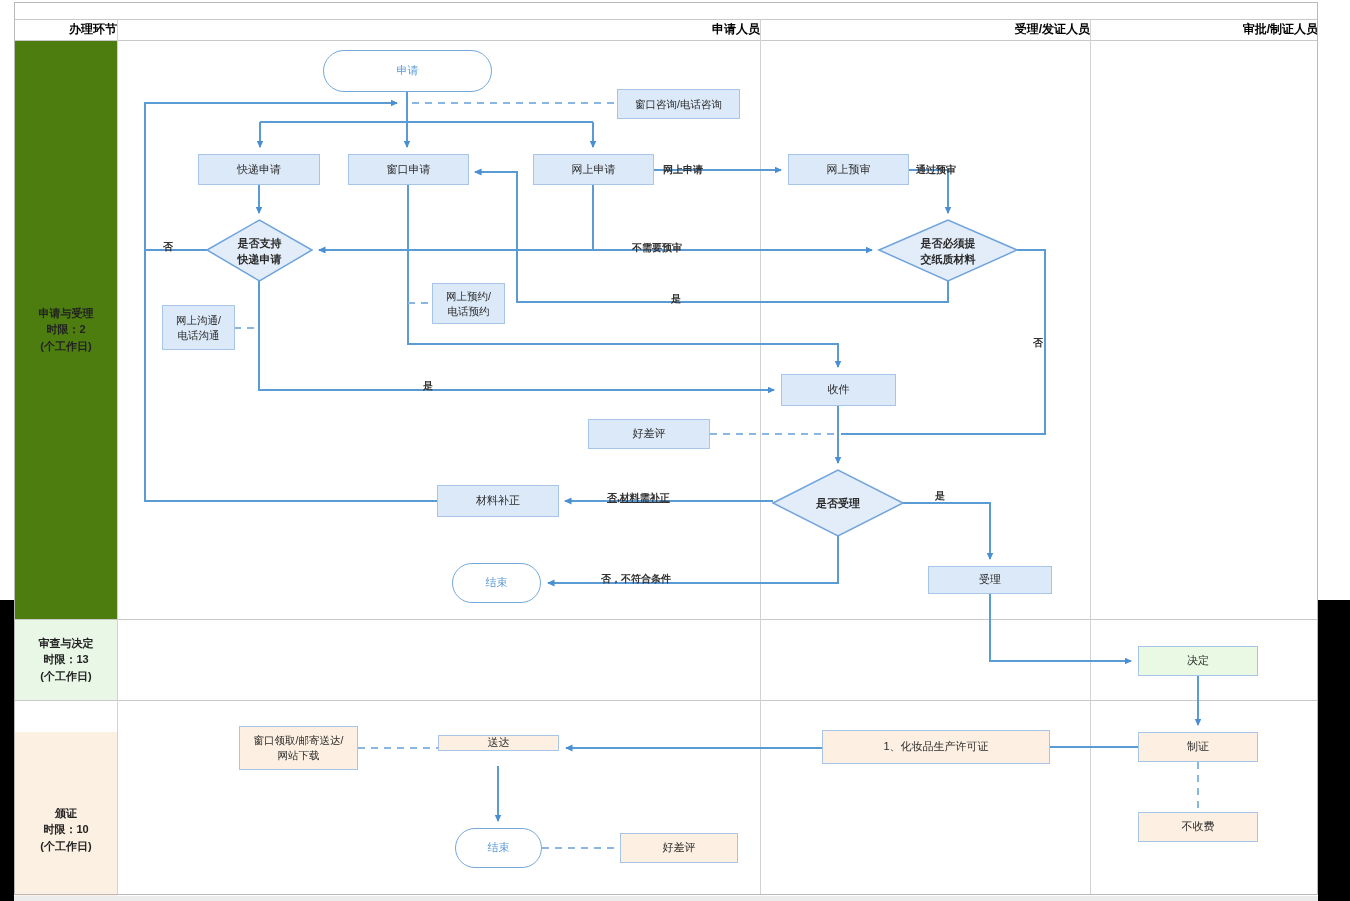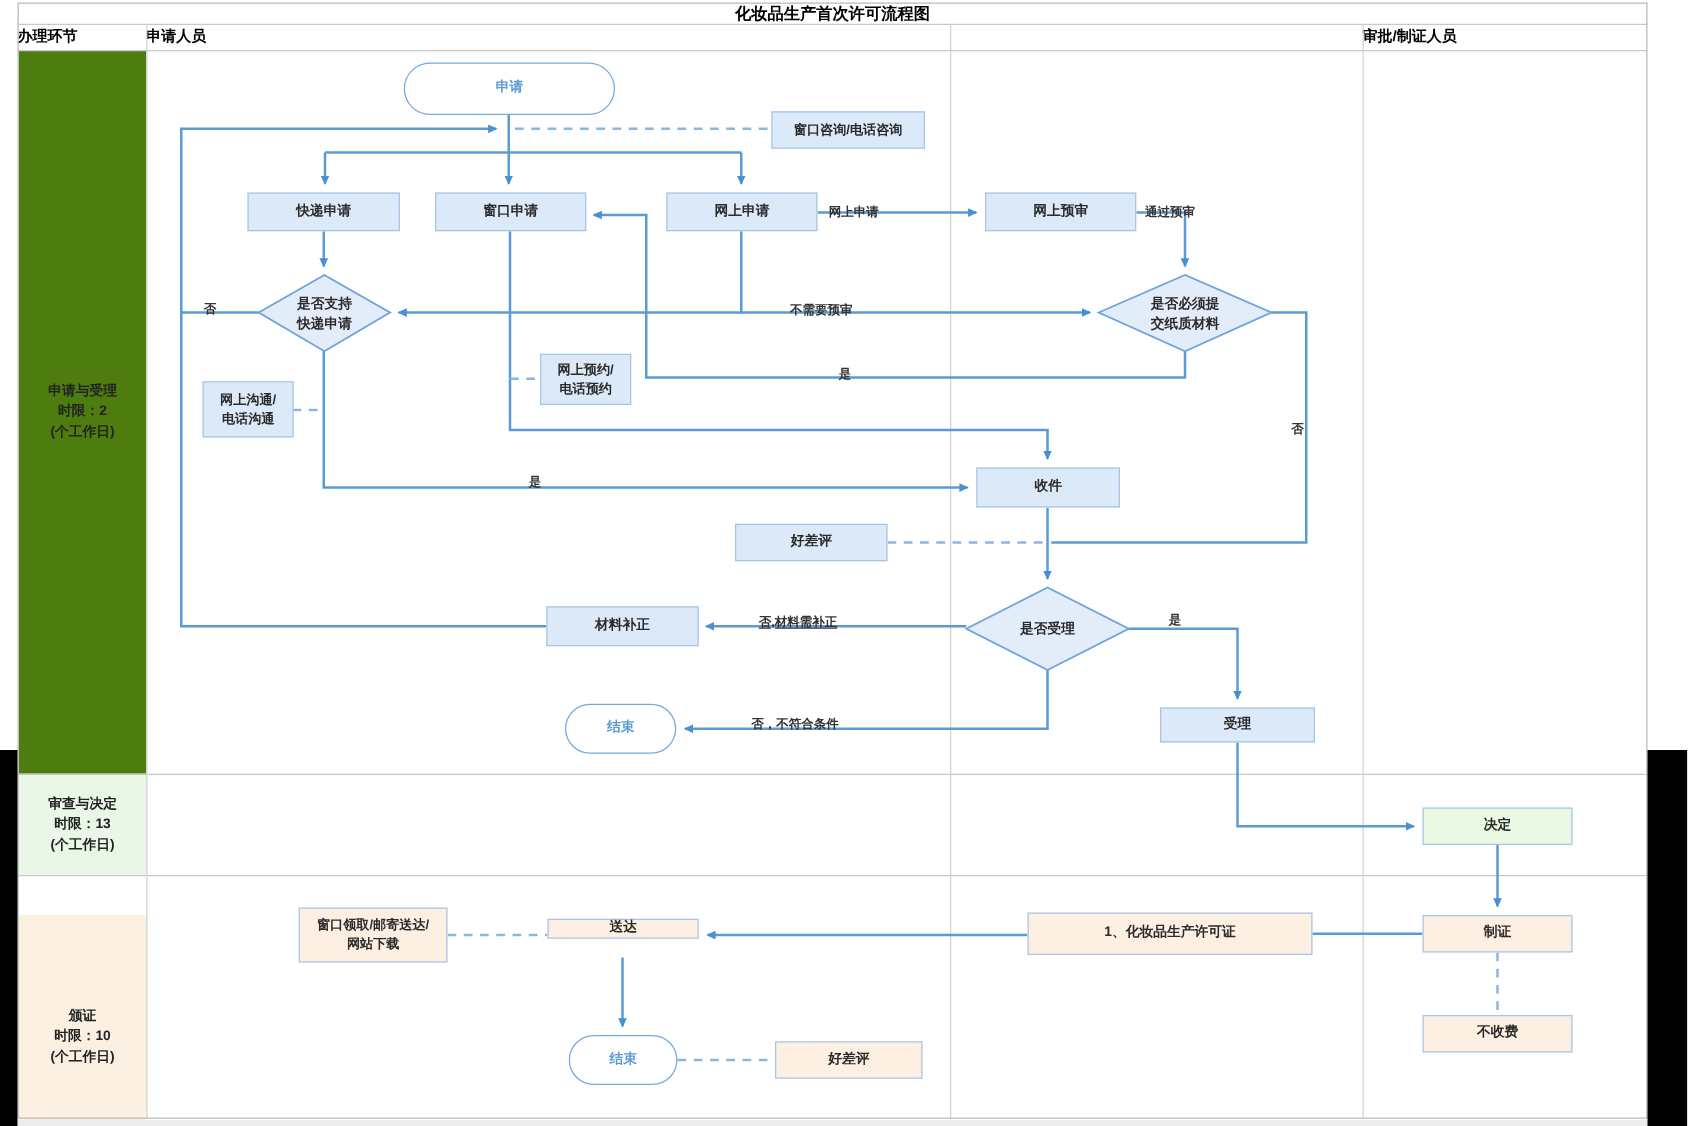--- a/index.html
+++ b/index.html
@@ -5,27 +5,27 @@
   html,body{margin:0;padding:0;background:#fff;}
   .stage{position:relative;width:1350px;height:901px;background:#ffffff;overflow:hidden;
          font-family:"Liberation Sans","DejaVu Sans",sans-serif;}
   .abs{position:absolute;box-sizing:border-box;}
   
   .tbl-border{border:1px solid #b9b9b9;}
   .hline{height:1px;background:#c9c9c9;}
   .vline{width:1px;background:#d2d2d2;}
   .title-cell{display:flex;align-items:center;justify-content:center;
               font-size:13px;font-weight:bold;color:#000;}
-  .head-cell{display:flex;align-items:center;justify-content:flex-start;
+  .head-cell{display:flex;align-items:center;justify-content:flex-end;
              font-size:12px;font-weight:bold;color:#000;}
   .row-label{display:flex;flex-direction:column;align-items:center;justify-content:center;
              font-size:11px;font-weight:bold;color:#222;line-height:1.5;text-align:center;}
   
   .node{position:absolute;display:flex;flex-direction:column;align-items:center;justify-content:center;
-        box-sizing:border-box;font-size:11px;font-weight:bold;color:#2b2b2b;
+        box-sizing:border-box;font-size:11px;font-weight:normal;color:#2b2b2b;
         text-align:right;line-height:1.4;white-space:nowrap;}
   .n-blue{background:#dce9f8;border:1px solid #a6c5e7;}
   .n-green{background:#e9f9e3;border:1px solid #a6c5e7;}
   .n-orange{background:#fdf0e2;border:1px solid #a6c5e7;}
   .n-terminal{background:#ffffff;border:1.5px solid #74a9dc;border-radius:21px;color:#5b9bd5;}
   .d-text{position:absolute;display:flex;flex-direction:column;align-items:center;justify-content:center;
           font-size:11px;font-weight:bold;color:#2b2b2b;line-height:1.5;text-align:center;pointer-events:none;}
   .edge-label{position:absolute;font-size:10px;font-weight:bold;color:#333;white-space:nowrap;}
   svg.wires{position:absolute;left:0;top:0;pointer-events:none;}
   .screen-edge{background:#000;}
@@ -45,28 +45,28 @@
     <span>审查与决定</span>
     <span>时限：13</span>
     <span>(个工作日)</span>
   </div>
   <div class="abs row-label" style="left:15px;top:732px;width:102px;height:195px;background:#fcf0e3;">
     <span>颁证</span>
     <span>时限：10</span>
     <span>(个工作日)</span>
   </div>
 
-  <div class="abs title-cell" style="left:14px;top:2px;width:1304px;height:17px;">
-      <span>化妆品生产首次许可流程图</span>
-    </div>
   <div class="abs head-cell" style="left:14px;top:19px;width:103px;height:21px;">
       <span>办理环节</span>
     </div>
   <div class="abs head-cell" style="left:117px;top:19px;width:643px;height:21px;">
       <span>申请人员</span>
+    </div>
+  <div class="abs head-cell" style="left:760px;top:19px;width:330px;height:21px;">
+      <span>受理/发证人员</span>
     </div>
   <div class="abs head-cell" style="left:1090px;top:19px;width:228px;height:21px;">
       <span>审批/制证人员</span>
     </div>
 
   <div class="abs hline" style="left:14px;top:19px;width:1304px;"></div>
   <div class="abs hline" style="left:14px;top:40px;width:1304px;"></div>
   <div class="abs hline" style="left:14px;top:619px;width:1304px;"></div>
   <div class="abs hline" style="left:14px;top:700px;width:1304px;"></div>
   <div class="abs vline" style="left:117px;top:19px;height:876px;"></div>

